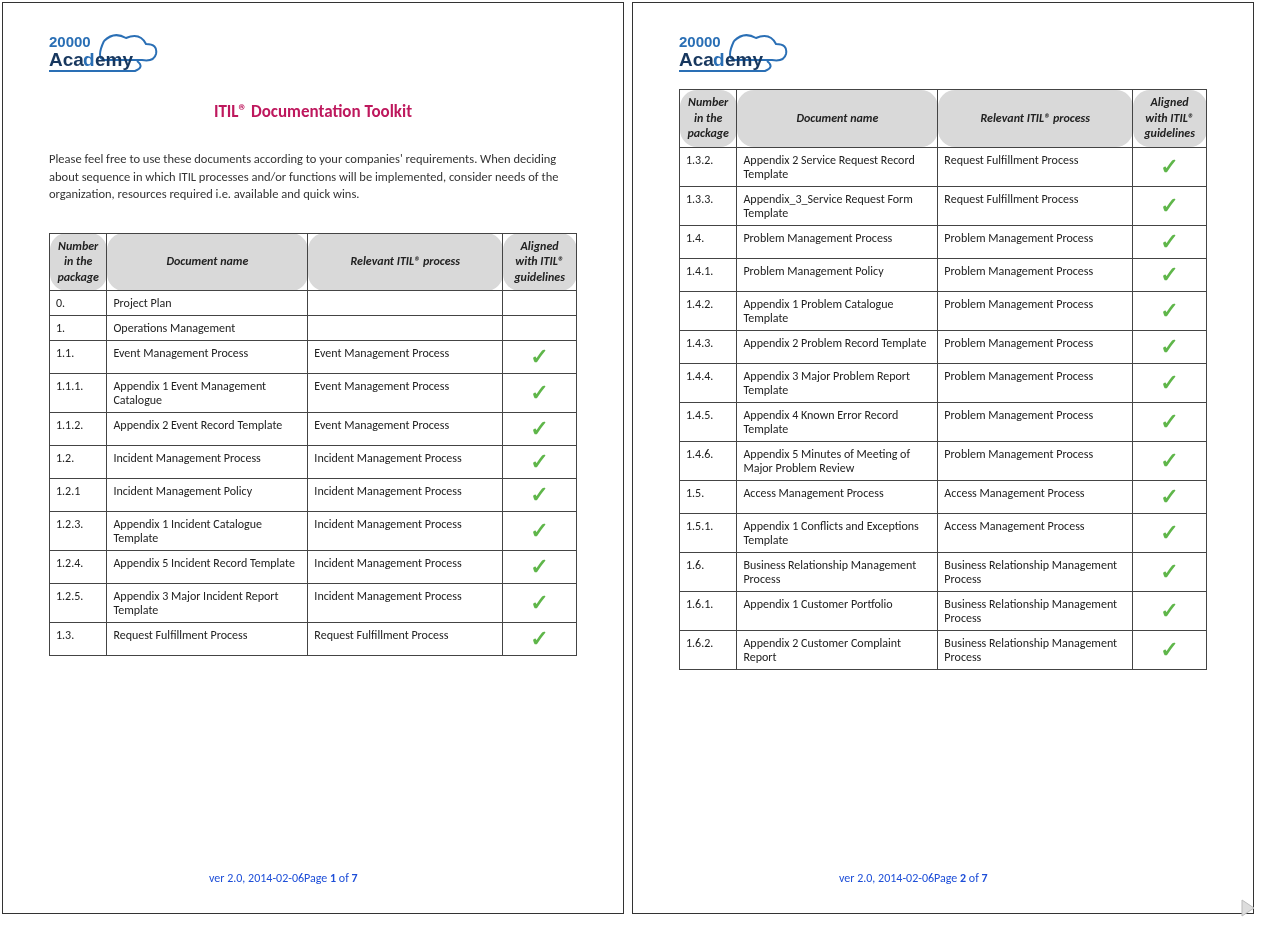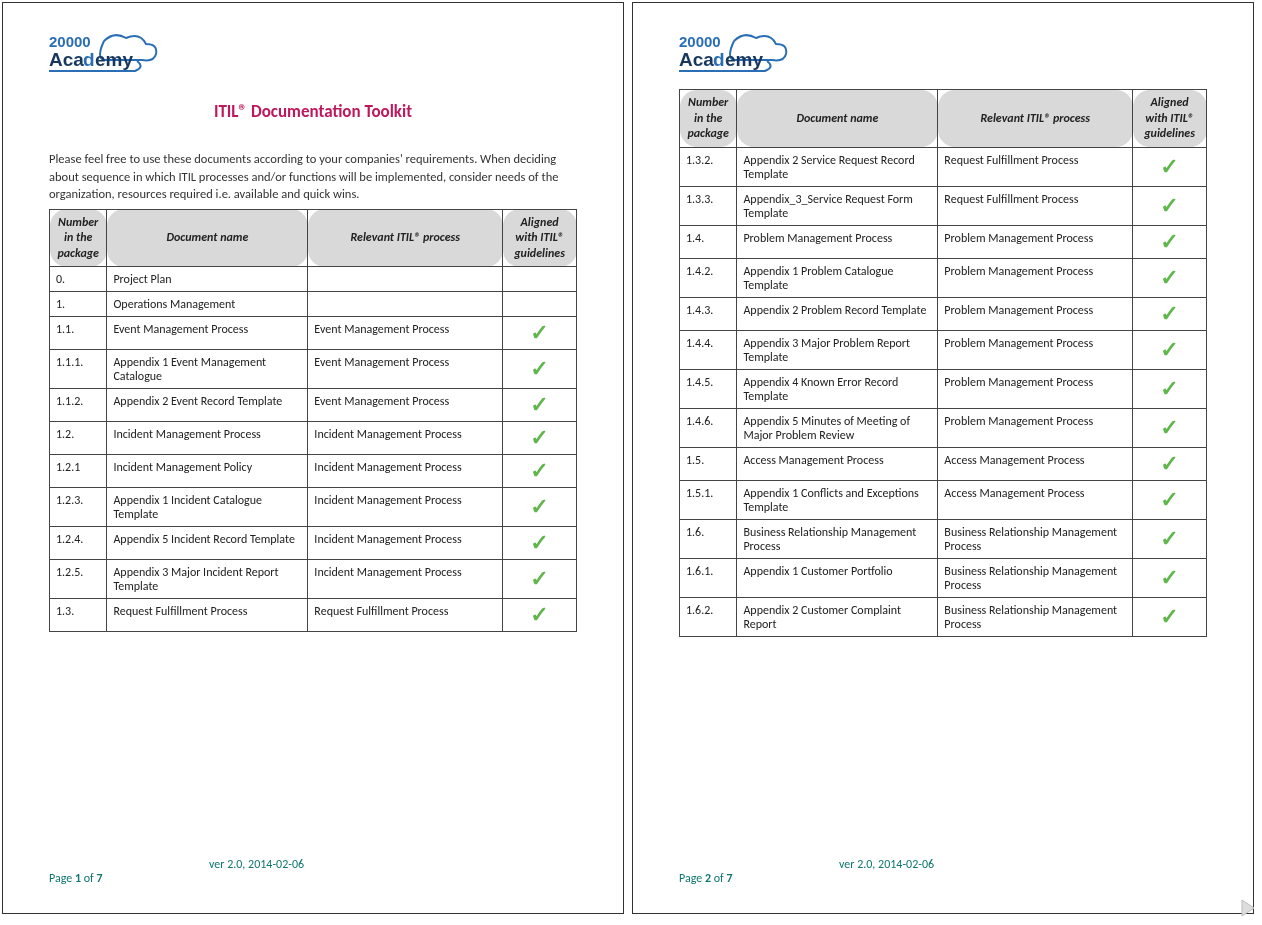--- a/index.html
+++ b/index.html
@@ -36,21 +36,21 @@
     text-align: center;
     font-weight: bold;
     font-size: 17px;
     color: #be185d;
     margin: 12px 0 28px 0;
   }
   .intro {
     font-size: 12.5px;
     color: #333;
     line-height: 1.4;
-    margin-bottom: 6px;
+    margin-bottom: 30px;
   }
   table.doc {
     border-collapse: collapse;
     width: 100%;
     table-layout: fixed;
   }
   table.doc th, table.doc td {
     border: 1px solid #444;
     padding: 5px 6px;
     font-size: 12px;
@@ -81,24 +81,23 @@
     font-size: 22px;
     line-height: 1;
     font-weight: bold;
   }
   .footer {
     position: absolute;
     bottom: 28px;
     left: 46px;
     right: 46px;
     display: flex;
-    justify-content: center;
+    justify-content: flex-start;
     font-size: 12px;
-    color: #0f766e;
-    flex-direction: column;
+    color: #1d4ed8;
   }
   .footer .ver { margin-left: 160px; }
   .footer b { font-weight: bold; }
   .nav-arrow {
     position: absolute;
     right: 4px;
     bottom: 2px;
     color: #bbb;
     font-size: 18px;
     user-select: none;
@@ -258,20 +257,26 @@
             <td>Request Fulfillment Process</td>
             <td class="check"><span class="checkmark">✓</span></td>
           </tr>
           <tr>
             <td>1.4.</td>
             <td>Problem Management Process</td>
             <td>Problem Management Process</td>
             <td class="check"><span class="checkmark">✓</span></td>
           </tr>
           <tr>
+            <td>1.4.1.</td>
+            <td>Problem Management Policy</td>
+            <td>Problem Management Process</td>
+            <td class="check"><span class="checkmark">✓</span></td>
+          </tr>
+          <tr>
             <td>1.4.2.</td>
             <td>Appendix 1 Problem Catalogue Template</td>
             <td>Problem Management Process</td>
             <td class="check"><span class="checkmark">✓</span></td>
           </tr>
           <tr>
             <td>1.4.3.</td>
             <td>Appendix 2 Problem Record Template</td>
             <td>Problem Management Process</td>
             <td class="check"><span class="checkmark">✓</span></td>

